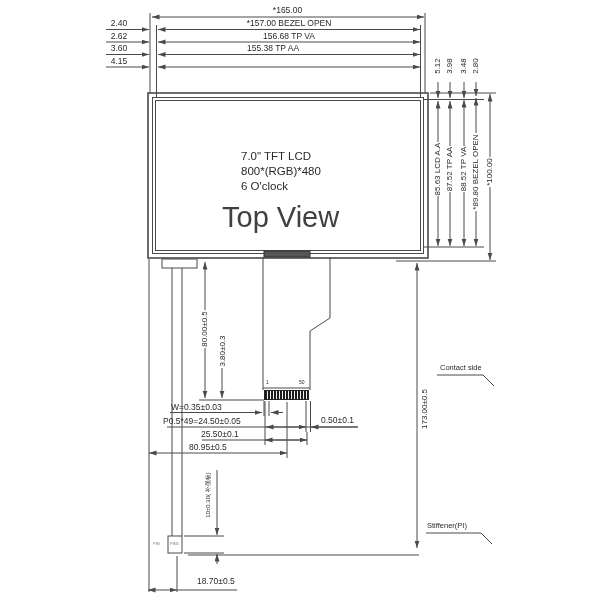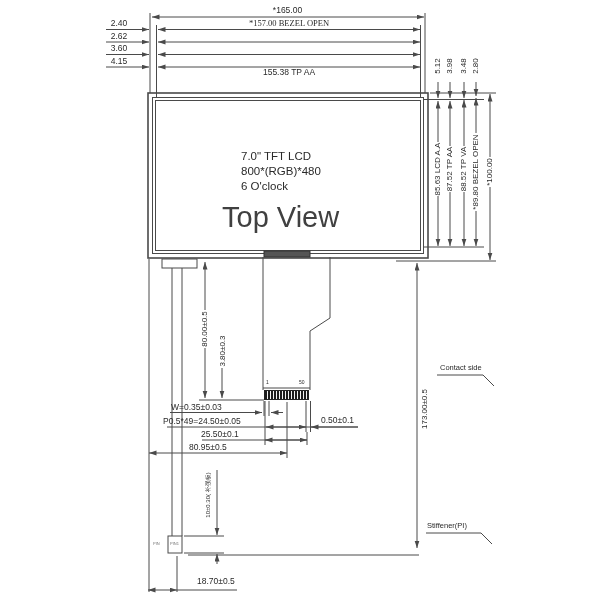--- a/index.html
+++ b/index.html
@@ -136,26 +136,27 @@
       <line x1="426" y1="533" x2="481" y2="533"></line>
       <line x1="481" y1="533" x2="492" y2="544"></line>
     </g>
   </svg>
 
   <div class="connector"></div>
 
   <div class="t dim ctr" style="left:250px;top:6px;width:75px;">*165.00</div>
 
   <div class="t dim ctr" style="left:104px;top:19px;width:30px;">2.40</div>
-  <div class="t dim ctr" style="left:200px;top:19px;width:178px;font-family:Liberation Serif, serif;">*157.00 BEZEL OPEN</div>
+  <div class="t dim ctr" style="left:200px;top:19px;width:178px;">*157.00 BEZEL OPEN</div>
 
   <div class="t dim ctr" style="left:104px;top:31.5px;width:30px;">2.62</div>
+  <div class="t dim ctr" style="left:200px;top:31.5px;width:178px;">156.68  TP VA</div>
 
   <div class="t dim ctr" style="left:104px;top:44px;width:30px;">3.60</div>
-  <div class="t dim ctr" style="left:200px;top:44px;width:178px;margin-top:24px;">155.38  TP AA</div>
+  <div class="t dim ctr" style="left:184px;top:44px;width:178px;">155.38  TP AA</div>
 
   <div class="t dim ctr" style="left:104px;top:56.5px;width:30px;">4.15</div>
 
   <div class="t dim-sm rot" style="left:418px;top:62px;width:40px;">5.12</div>
   <div class="t dim-sm rot" style="left:430px;top:62px;width:40px;">3.98</div>
   <div class="t dim-sm rot" style="left:444px;top:62px;width:40px;">3.48</div>
   <div class="t dim-sm rot" style="left:456px;top:62px;width:40px;">2.80</div>
 
   <div class="t dim-sm rot" style="left:393px;top:165px;width:90px;"><span>85.63 LCD A.A</span></div>
   <div class="t dim-sm rot" style="left:405px;top:165px;width:90px;"><span>87.52 TP AA</span></div>

